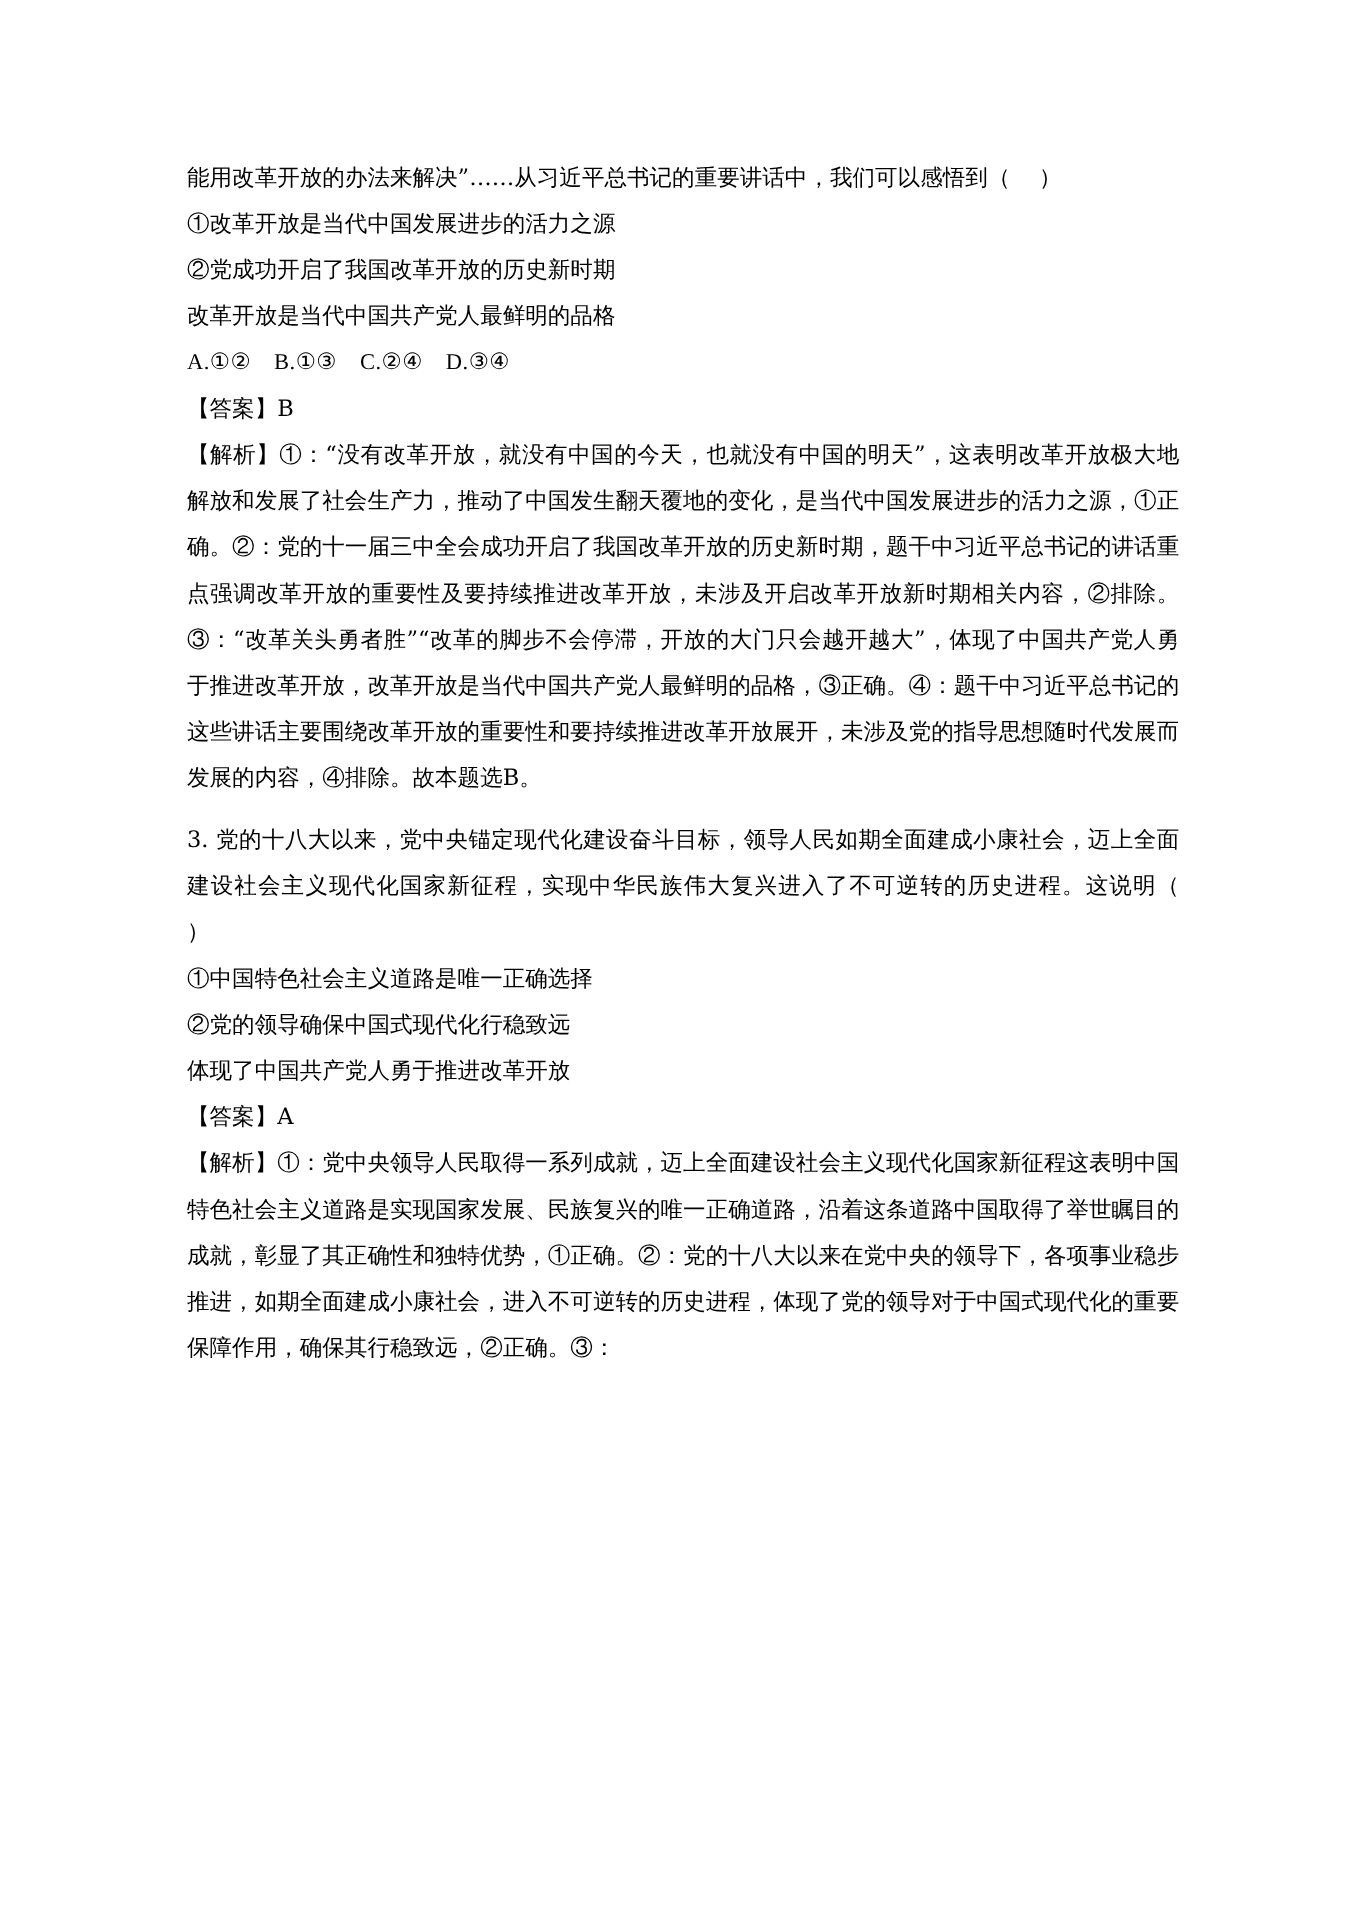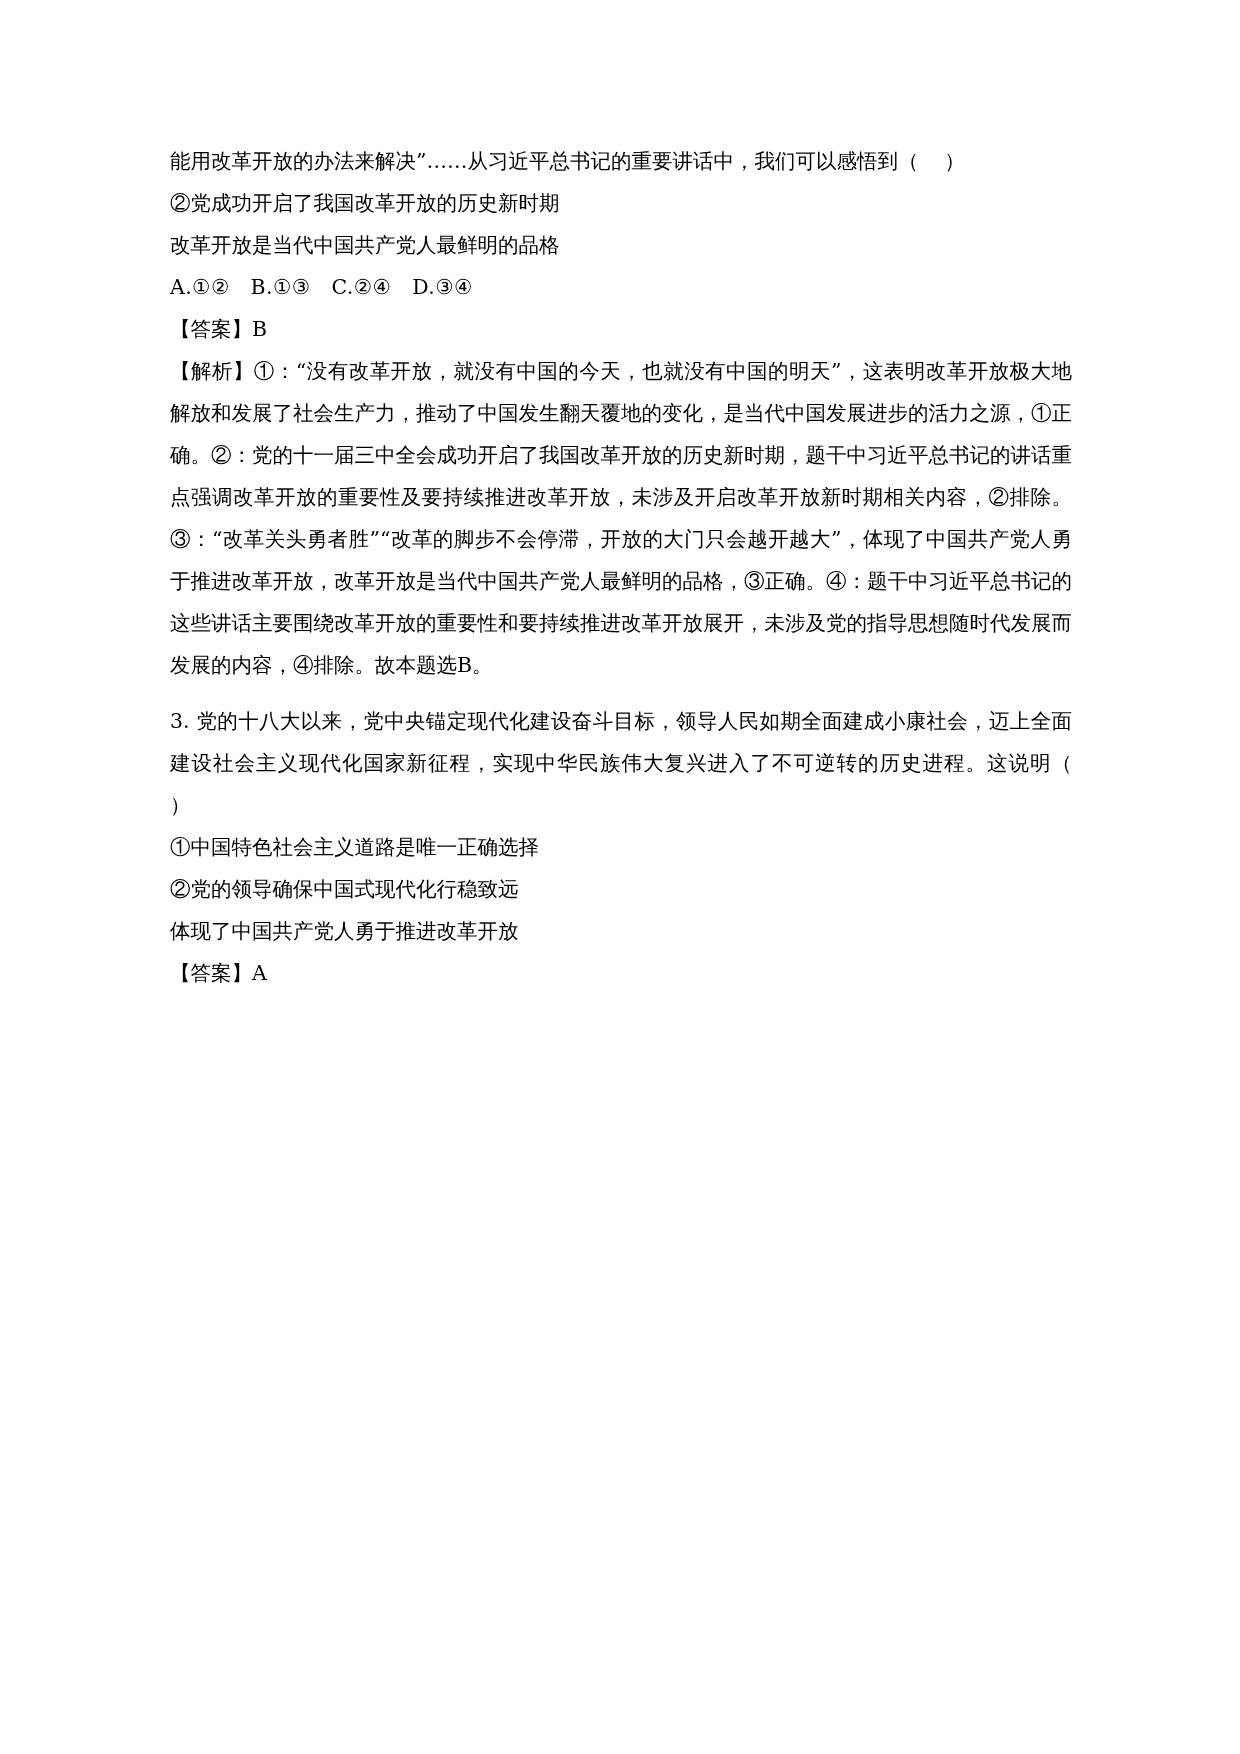--- a/index.html
+++ b/index.html
@@ -32,37 +32,40 @@
     word-break: break-all;
   }
   .block-gap {
     height: 14px;
   }
   .q-num {
     font-family: "DejaVu Serif", "Liberation Serif", serif;
   }
   .opts {
     letter-spacing: 0.4px;
+    font-family: Liberation Serif, serif;
   }
 </style>
 </head>
 <body>
 
 <div class="page">
   <div class="doc">
 
     <p class="para">能用改革开放的办法来解决”……从习近平总书记的重要讲话中，我们可以感悟到（    ）</p>
+    <p class="para">①改革开放是当代中国发展进步的活力之源</p>
     <p class="para">②党成功开启了我国改革开放的历史新时期</p>
     <p class="para">改革开放是当代中国共产党人最鲜明的品格</p>
     <p class="para opts">A.①②　B.①③　C.②④　D.③④</p>
     <p class="para">【答案】B</p>
     <p class="para">【解析】①：“没有改革开放，就没有中国的今天，也就没有中国的明天”，这表明改革开放极大地解放和发展了社会生产力，推动了中国发生翻天覆地的变化，是当代中国发展进步的活力之源，①正确。②：党的十一届三中全会成功开启了我国改革开放的历史新时期，题干中习近平总书记的讲话重点强调改革开放的重要性及要持续推进改革开放，未涉及开启改革开放新时期相关内容，②排除。③：“改革关头勇者胜”“改革的脚步不会停滞，开放的大门只会越开越大”，体现了中国共产党人勇于推进改革开放，改革开放是当代中国共产党人最鲜明的品格，③正确。④：题干中习近平总书记的这些讲话主要围绕改革开放的重要性和要持续推进改革开放展开，未涉及党的指导思想随时代发展而发展的内容，④排除。故本题选B。</p>
 
     <div class="block-gap"></div>
 
     <p class="para q-num">3. 党的十八大以来，党中央锚定现代化建设奋斗目标，领导人民如期全面建成小康社会，迈上全面建设社会主义现代化国家新征程，实现中华民族伟大复兴进入了不可逆转的历史进程。这说明（    ）</p>
     <p class="para">①中国特色社会主义道路是唯一正确选择</p>
     <p class="para">②党的领导确保中国式现代化行稳致远</p>
     <p class="para">体现了中国共产党人勇于推进改革开放</p>
     <p class="para">【答案】A</p>
+    <p class="para">【解析】①：党中央领导人民取得一系列成就，迈上全面建设社会主义现代化国家新征程这表明中国特色社会主义道路是实现国家发展、民族复兴的唯一正确道路，沿着这条道路中国取得了举世瞩目的成就，彰显了其正确性和独特优势，①正确。②：党的十八大以来在党中央的领导下，各项事业稳步推进，如期全面建成小康社会，进入不可逆转的历史进程，体现了党的领导对于中国式现代化的重要保障作用，确保其行稳致远，②正确。③：</p>
 
   </div>
 </div>
 
 </body></html>

